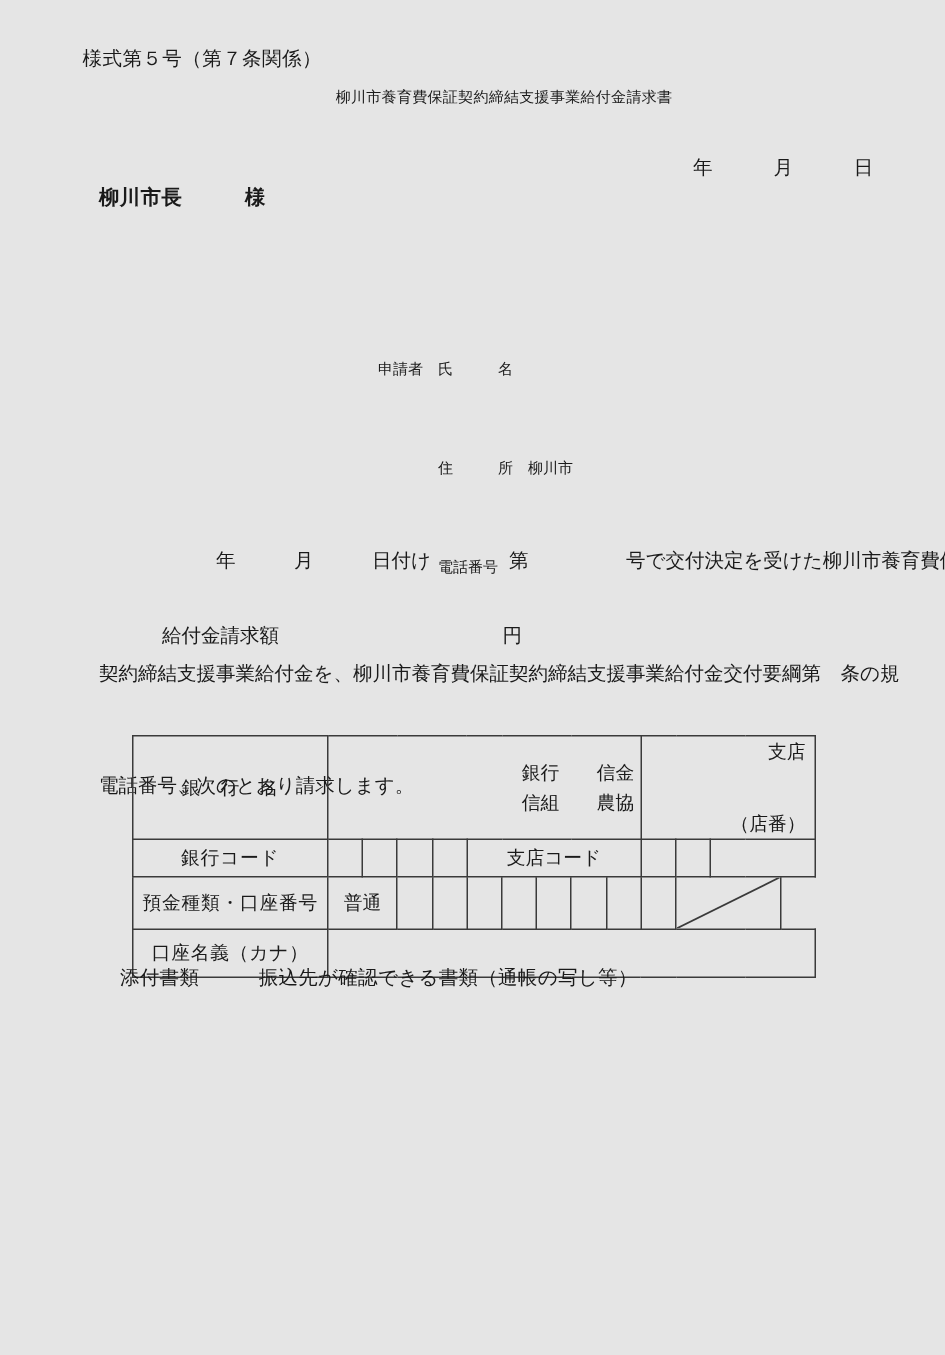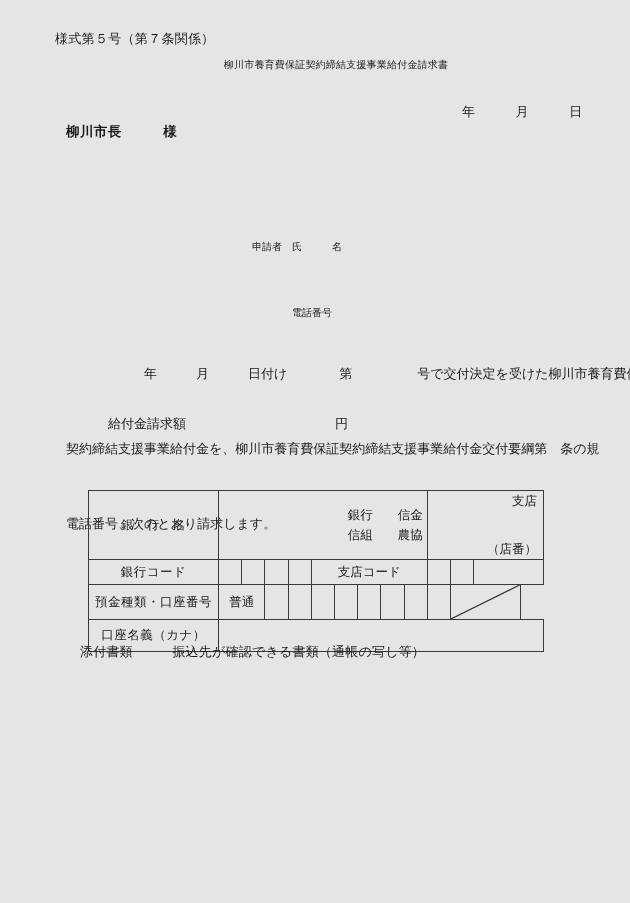--- a/index.html
+++ b/index.html
@@ -158,20 +158,21 @@
   <div class="abs form-no">様式第５号（第７条関係）</div>
 
   <div class="abs doc-title">柳川市養育費保証契約締結支援事業給付金請求書</div>
 
   <div class="abs date-line">年　　　月　　　日</div>
 
   <div class="abs addressee">柳川市長　　　様</div>
 
   <div class="abs applicant-block">
     <div class="row"><span>申請者</span>　<span>氏　　　名</span><span></span></div>
+    <div class="row">　　　　<span>住　　　所</span>　<span>柳川市</span></div>
     <div class="row">　　　　<span>電話番号</span><span></span></div>
   </div>
 
   <div class="abs body-para">
     <span class="ln">　　　　　　年　　　月　　　日付け　　　　第　　　　　号で交付決定を受けた柳川市養育費保証</span>
     <span class="ln">契約締結支援事業給付金を、柳川市養育費保証契約締結支援事業給付金交付要綱第　条の規</span>
     <span class="ln">電話番号、次のとおり請求します。</span>
   </div>
 
   <div class="abs amount-row">給付金請求額</div>

